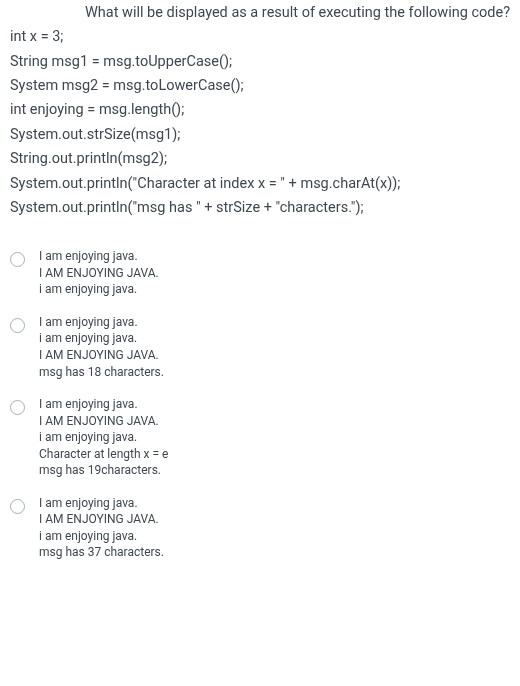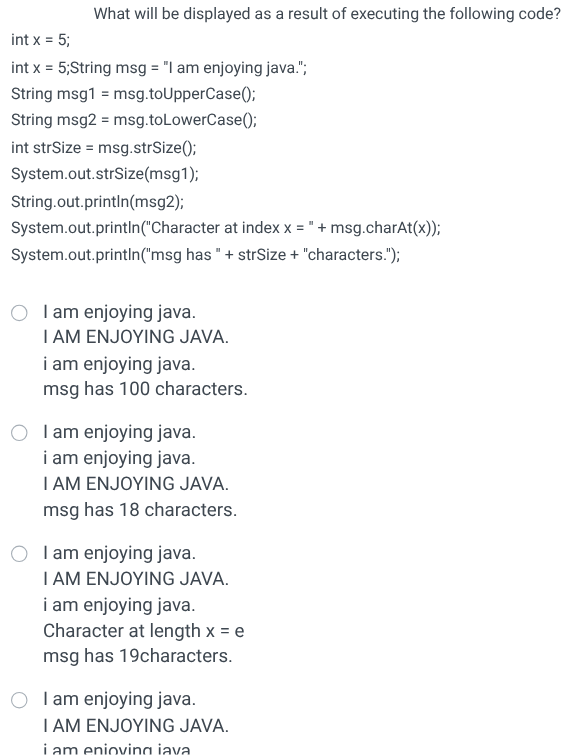--- a/index.html
+++ b/index.html
@@ -44,52 +44,50 @@
       border: 1.5px solid #a7afb7;
       border-radius: 50%;
       flex-shrink: 0;
       margin-top: 4px;
       margin-right: 14px;
       background: #fff;
     }
     .option-text {
       color: #3e4750;
       line-height: 1.38;
-      font-size: 17px;
+      font-size: 12px;
     }
     .option-text div {
       margin-bottom: 0;
     }
   </style>
 </head>
 <body>
 
 <div class="question-text">What will be displayed as a result of executing the following code?</div>
 
 <div class="code-block">
-  <span class="code-line">int x = 5;</span>
-  <span class="code-line">int x = 5;String msg = "I am enjoying java.";</span>
+  <span class="code-line">int x = 3;</span>
   <span class="code-line">String msg1 = msg.toUpperCase();</span>
-  <span class="code-line">String msg2 = msg.toLowerCase();</span>
-  <span class="code-line">int strSize = msg.strSize();</span>
+  <span class="code-line">System msg2 = msg.toLowerCase();</span>
+  <span class="code-line">int enjoying = msg.length();</span>
   <span class="code-line">System.out.strSize(msg1);</span>
   <span class="code-line">String.out.println(msg2);</span>
   <span class="code-line">System.out.println("Character at index x = " + msg.charAt(x));</span>
   <span class="code-line">System.out.println("msg has " + strSize + "characters.");</span>
 </div>
 
 <div class="options">
 
   <div class="option">
     <div class="radio"></div>
     <div class="option-text">
       <div>I am enjoying java.</div>
       <div>I AM ENJOYING JAVA.</div>
       <div>i am enjoying java.</div>
-      <div>msg has 100 characters.</div>
     </div>
   </div>
 
   <div class="option">
     <div class="radio"></div>
     <div class="option-text">
       <div>I am enjoying java.</div>
       <div>i am enjoying java.</div>
       <div>I AM ENJOYING JAVA.</div>
       <div>msg has 18 characters.</div>

